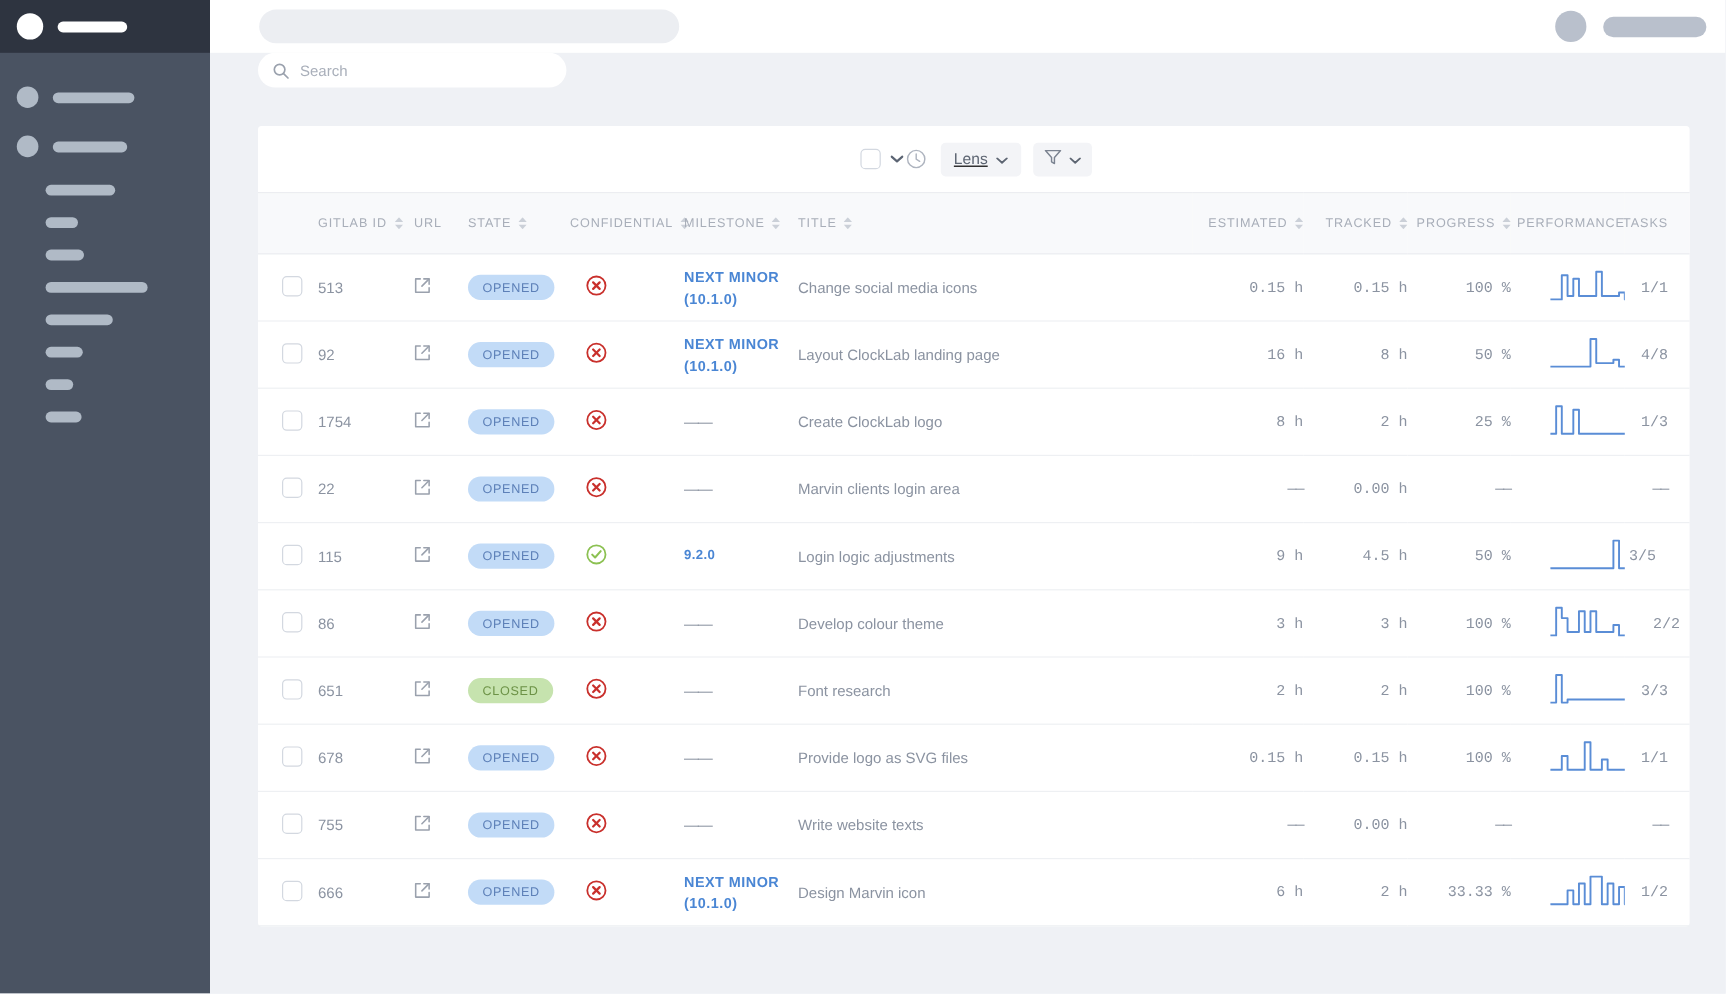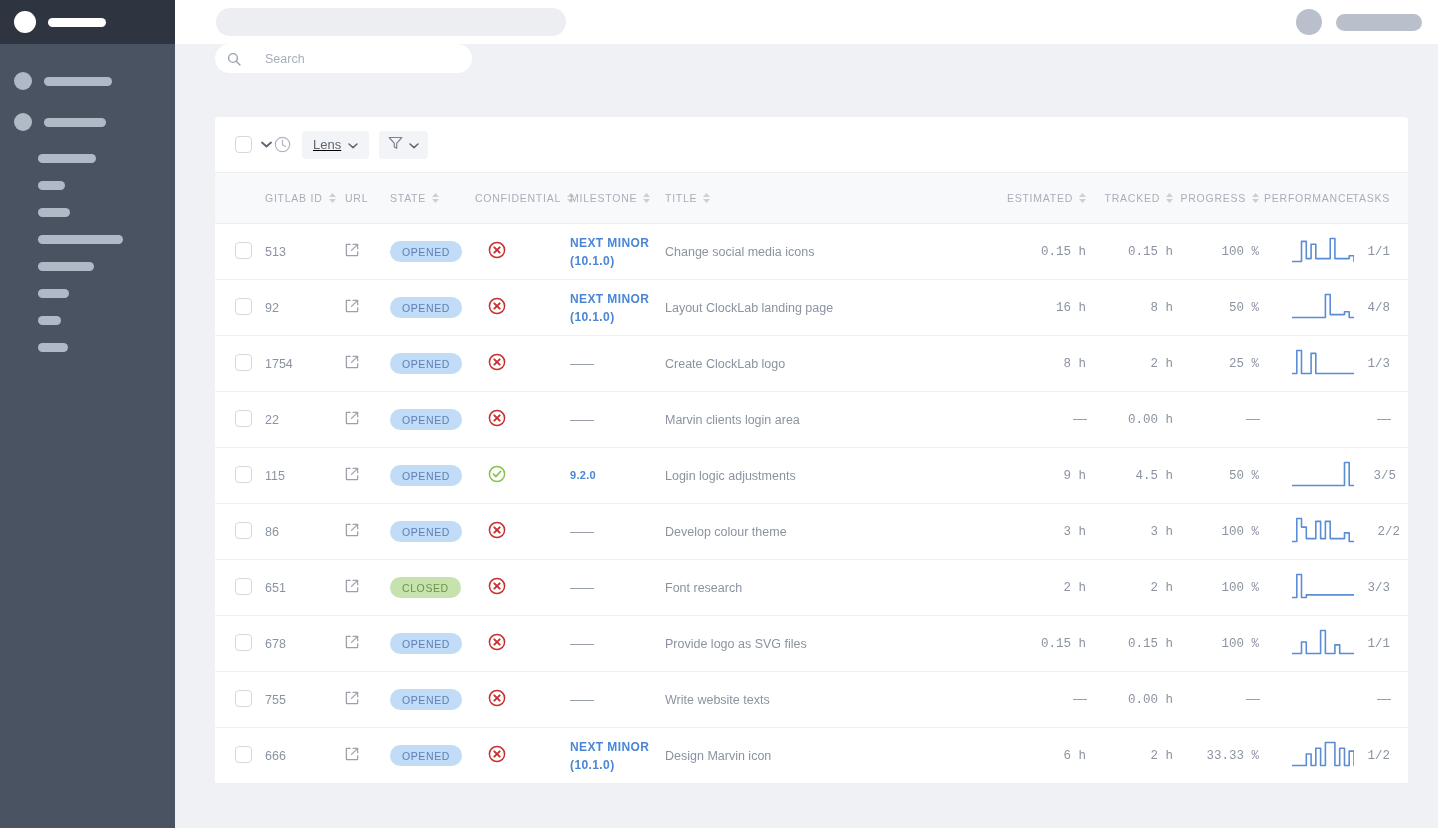--- a/index.html
+++ b/index.html
@@ -42,35 +42,35 @@
   .sk-avatar { width: 26px; height: 26px; border-radius: 50%; background: #b9c0cc; }
   .sk-name { width: 86px; height: 17px; border-radius: 9px; background: #b9c0cc; }
 
   .content { padding: 0 30px 0 40px; height: 784px; }
   .page-title {
     font-size: 17px; color: #596273; font-weight: 400;
     padding-top: 30px; padding-bottom: 14px; letter-spacing: .1px;
   }
   .search-wrap {
     width: 257px; height: 29px; background: #fff; border-radius: 15px;
-    display: flex; align-items: center; padding: 0 12px; gap: 24px; margin-bottom: 44px;
+    display: flex; align-items: center; padding: 0 12px; gap: 9px; margin-bottom: 32px;
   }
   .search-icon { flex: 0 0 14px; display: flex; align-items: center; }
   .search-input {
     border: none; outline: none; background: transparent;
     font-family: "Liberation Sans", sans-serif; font-size: 12.5px;
     color: #6b7380; width: 100%;
   }
   .search-input::placeholder { color: #a9afba; }
 
   
   .card { background: #ffffff; border-radius: 3px; }
   .card-toolbar {
     height: 55px; display: flex; align-items: center;
-    padding: 0 16px 0 20px; justify-content: flex-start; text-decoration: underline;
+    padding: 0 16px 0 20px; justify-content: center; text-decoration: underline;
   }
   .tb-left { display: flex; align-items: center; gap: 8px; }
   .cbx {
     width: 17px; height: 17px; border: 1px solid #d3d8e0;
     border-radius: 4px; background: #fff; display: inline-block;
   }
   .chev { width: 12px; height: 12px; display: inline-flex; align-items: center; justify-content: center; }
   .tb-right { display: flex; align-items: center; gap: 10px; }
   .clock-btn { width: 20px; height: 20px; display: flex; align-items: center; justify-content: center; }
   .pill-btn {
@@ -482,21 +482,21 @@
                       <path d="M5.5 9.2 L7.9 11.6 L12.6 6.3" fill="none" stroke="#8cc152" stroke-width="1.7" stroke-linecap="round" stroke-linejoin="round"></path>
                     </svg></span></td>
                 <td><span class="milestone-link plain">9.2.0</span></td>
                 <td class="title-cell">Login logic adjustments</td>
                 <td class="num">9 h</td>
                 <td class="num">4.5 h</td>
                 <td class="num">50 %</td>
                 <td class="num"><span style="display:inline-block"><svg class="spark" width="62" height="26" viewBox="0 0 62 26">
                       <path d="M0.0 24.5 L4.8 24.5 L4.8 24.5 L9.5 24.5 L9.5 24.5 L14.3 24.5 L14.3 24.5 L19.1 24.5 L19.1 24.5 L23.8 24.5 L23.8 24.5 L28.6 24.5 L28.6 24.5 L33.4 24.5 L33.4 24.5 L38.2 24.5 L38.2 24.5 L42.9 24.5 L42.9 24.5 L47.7 24.5 L47.7 24.5 L52.5 24.5 L52.5 1.5 L57.2 1.5 L57.2 24.5 L62.0 24.5 L62.0 24.5" fill="none" stroke="#5a8dd6" stroke-width="1.6" stroke-linejoin="round" stroke-linecap="round"></path>
                     </svg></span></td>
-                <td class="num" style="padding-right:12px">3/5</td>
+                <td class="num" style="padding-right:28px">3/5</td>
               </tr>
               <tr>
                 <td class="c-check" style="padding-left:20px"><span class="cbx"></span></td>
                 <td>86</td>
                 <td><span><svg width="14" height="14" viewBox="0 0 14 14">
                       <path d="M5.2 1.4 H1.4 V12.6 H12.6 V8.8" fill="none" stroke="#9aa1ad" stroke-width="1.3" stroke-linecap="round" stroke-linejoin="round"></path>
                       <path d="M8.2 1.4 H12.6 V5.8" fill="none" stroke="#9aa1ad" stroke-width="1.3" stroke-linecap="round" stroke-linejoin="round"></path>
                       <line x1="12.4" y1="1.6" x2="6.6" y2="7.4" stroke="#9aa1ad" stroke-width="1.3" stroke-linecap="round"></line>
                     </svg></span></td>
                 <td><span class="badge opened">OPENED</span></td>

